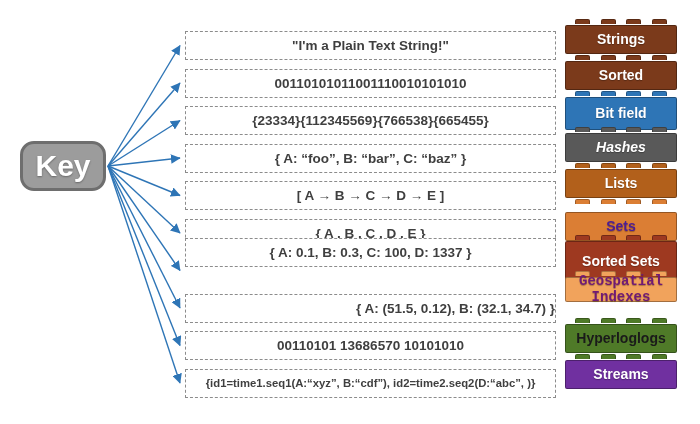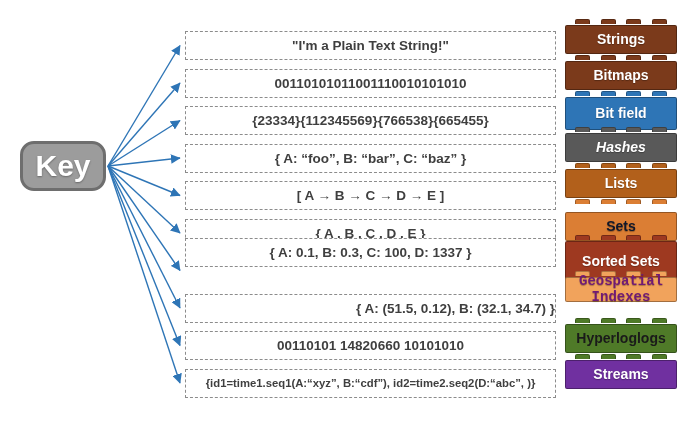--- a/index.html
+++ b/index.html
@@ -90,21 +90,21 @@
       <div class="value-box" style="top: 218.5px;">
         <span>{ A , B , C , D , E }</span>
       </div>
       <div class="value-box" style="top: 238px;">
         <span>{ A: 0.1, B: 0.3, C: 100, D: 1337 }</span>
       </div>
       <div class="value-box" style="top: 293.5px; justify-content: flex-end;">
         <span>{ A: (51.5, 0.12), B: (32.1, 34.7)  }</span>
       </div>
       <div class="value-box" style="top: 331px;">
-        <span>00110101 14820660 10101010</span>
+        <span>00110101 13686570 10101010</span>
       </div>
       <div class="value-box small" style="top: 368.5px; text-align: right;">
         <span>{id1=time1.seq1(A:“xyz”, B:“cdf”), id2=time2.seq2(D:“abc”, )}</span>
       </div>
     </div>
   <div id="bricks">
       <div class="brick" style="top: 19px;">
         <div class="studs">
           <div class="stud" style="background: rgb(123, 58, 27);"></div>
           <div class="stud" style="background: rgb(123, 58, 27);"></div>
@@ -113,21 +113,21 @@
         </div>
         <div class="brick-body" style="background: rgb(123, 58, 27); color: rgb(255, 255, 255); height: 29px;">Strings</div>
       </div>
       <div class="brick" style="top: 55px;">
         <div class="studs">
           <div class="stud" style="background: rgb(123, 58, 27);"></div>
           <div class="stud" style="background: rgb(123, 58, 27);"></div>
           <div class="stud" style="background: rgb(123, 58, 27);"></div>
           <div class="stud" style="background: rgb(123, 58, 27);"></div>
         </div>
-        <div class="brick-body" style="background: rgb(123, 58, 27); color: rgb(255, 255, 255); height: 29px;">Bitmaps</div>
+        <div class="brick-body" style="background: rgb(123, 58, 27); color: rgb(255, 255, 255); height: 29px;">Sorted</div>
       </div>
       <div class="brick" style="top: 91px;">
         <div class="studs">
           <div class="stud" style="background: rgb(46, 117, 182);"></div>
           <div class="stud" style="background: rgb(46, 117, 182);"></div>
           <div class="stud" style="background: rgb(46, 117, 182);"></div>
           <div class="stud" style="background: rgb(46, 117, 182);"></div>
         </div>
         <div class="brick-body" style="background: rgb(46, 117, 182); color: rgb(255, 255, 255); height: 33px;">Bit field</div>
       </div>
@@ -149,21 +149,21 @@
         </div>
         <div class="brick-body" style="background: rgb(178, 96, 27); color: rgb(255, 255, 255); height: 29px;">Lists</div>
       </div>
       <div class="brick" style="top: 199px;">
         <div class="studs">
           <div class="stud" style="background: rgb(219, 126, 52);"></div>
           <div class="stud" style="background: rgb(219, 126, 52);"></div>
           <div class="stud" style="background: rgb(219, 126, 52);"></div>
           <div class="stud" style="background: rgb(219, 126, 52);"></div>
         </div>
-        <div class="brick-body" style="background: rgb(219, 126, 52); color: #0f172a; height: 29px; margin-top: 8px;">Sets</div>
+        <div class="brick-body" style="background: rgb(219, 126, 52); color: #4c1d95; height: 29px; margin-top: 8px;">Sets</div>
       </div>
       <div class="brick" style="top: 235px;">
         <div class="studs">
           <div class="stud" style="background: rgb(158, 57, 32);"></div>
           <div class="stud" style="background: rgb(158, 57, 32);"></div>
           <div class="stud" style="background: rgb(158, 57, 32);"></div>
           <div class="stud" style="background: rgb(158, 57, 32);"></div>
         </div>
         <div class="brick-body" style="background: rgb(158, 57, 32); color: rgb(255, 255, 255); height: 41px;">Sorted Sets</div>
       </div>

